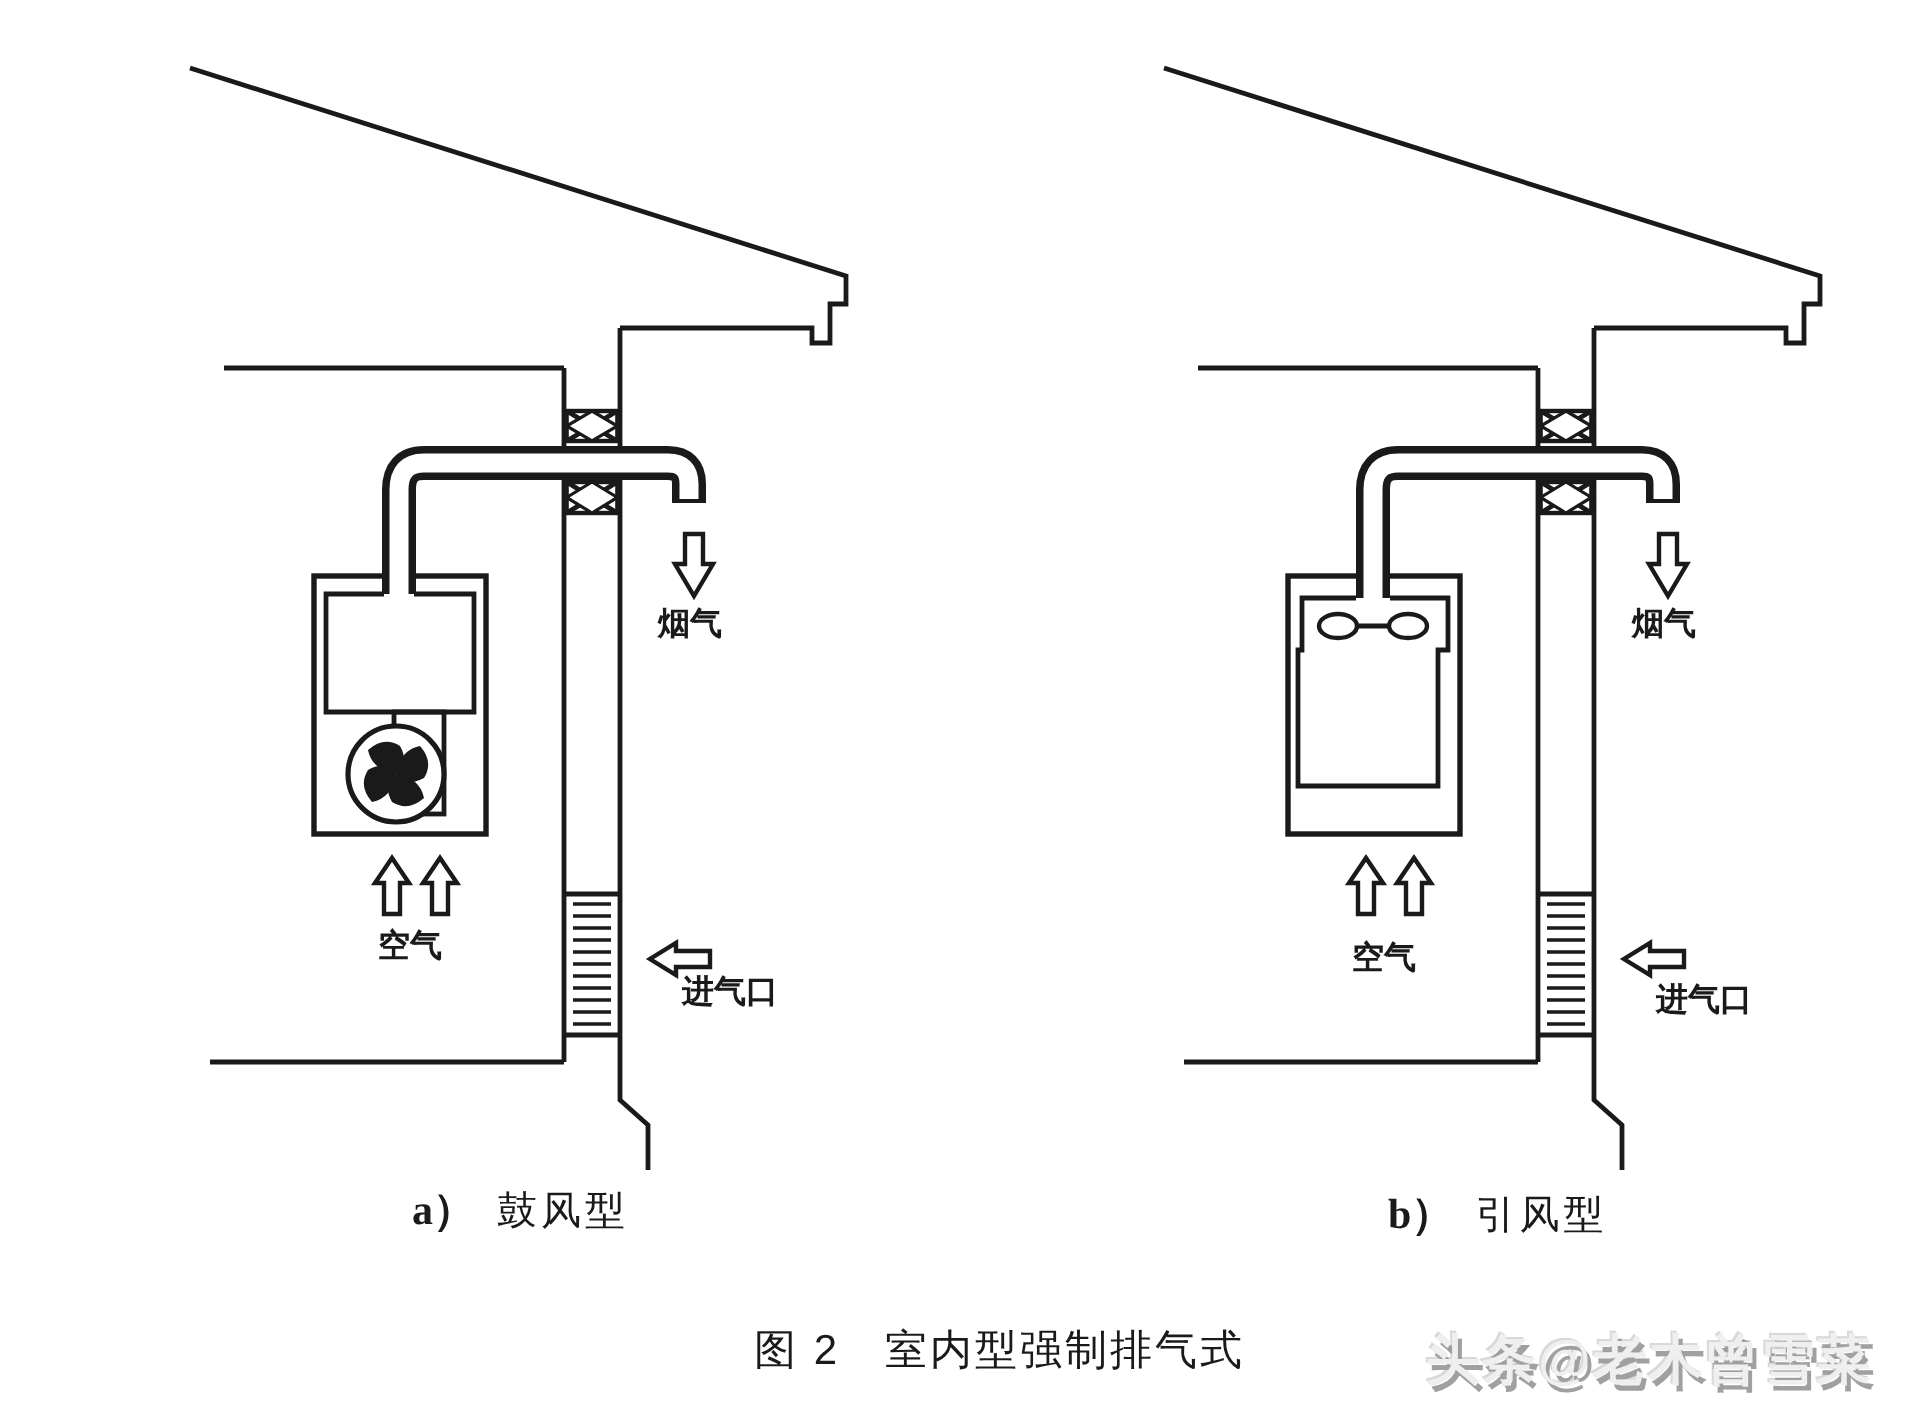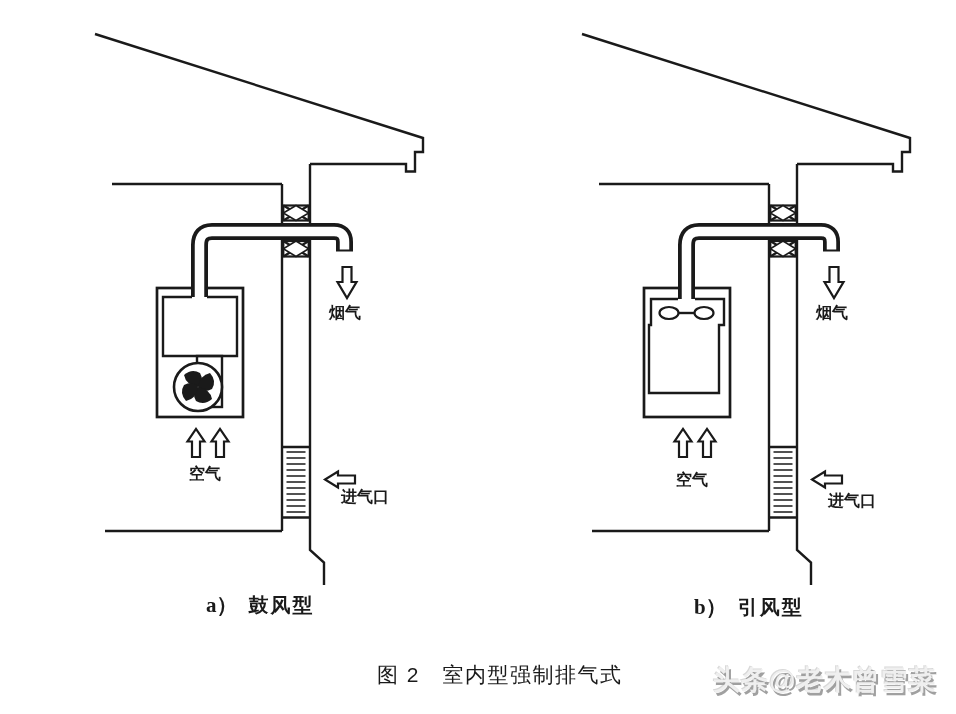--- a/index.html
+++ b/index.html
@@ -28,21 +28,21 @@
   
   .lbl{
     position:absolute;font-weight:bold;font-size:16px;line-height:1.1;
     color:var(--line);white-space:nowrap;font-family:Liberation Serif, serif;
   }
   .caption{
     position:absolute;display:flex;align-items:baseline;gap:11px;
     color:var(--line);white-space:nowrap;
   }
   .cap-letter{font-family:"Liberation Serif",serif;font-weight:bold;font-size:21px;}
-  .cap-text{font-weight:bold;font-size:20px;letter-spacing:2px;}
+  .cap-text{font-weight:normal;font-size:20px;letter-spacing:2px;}
   .fig-title{
     position:absolute;font-weight:normal;font-size:21px;letter-spacing:1.5px;
     color:var(--line);white-space:nowrap;
   }
   .watermark{
     position:absolute;font-weight:bold;font-size:27px;letter-spacing:1px;
     color:var(--watermark-fill);
     text-shadow:2px 3px 0 var(--watermark-shadow), -1px -1px 0 #d8d8d8;
     white-space:nowrap;
   }

